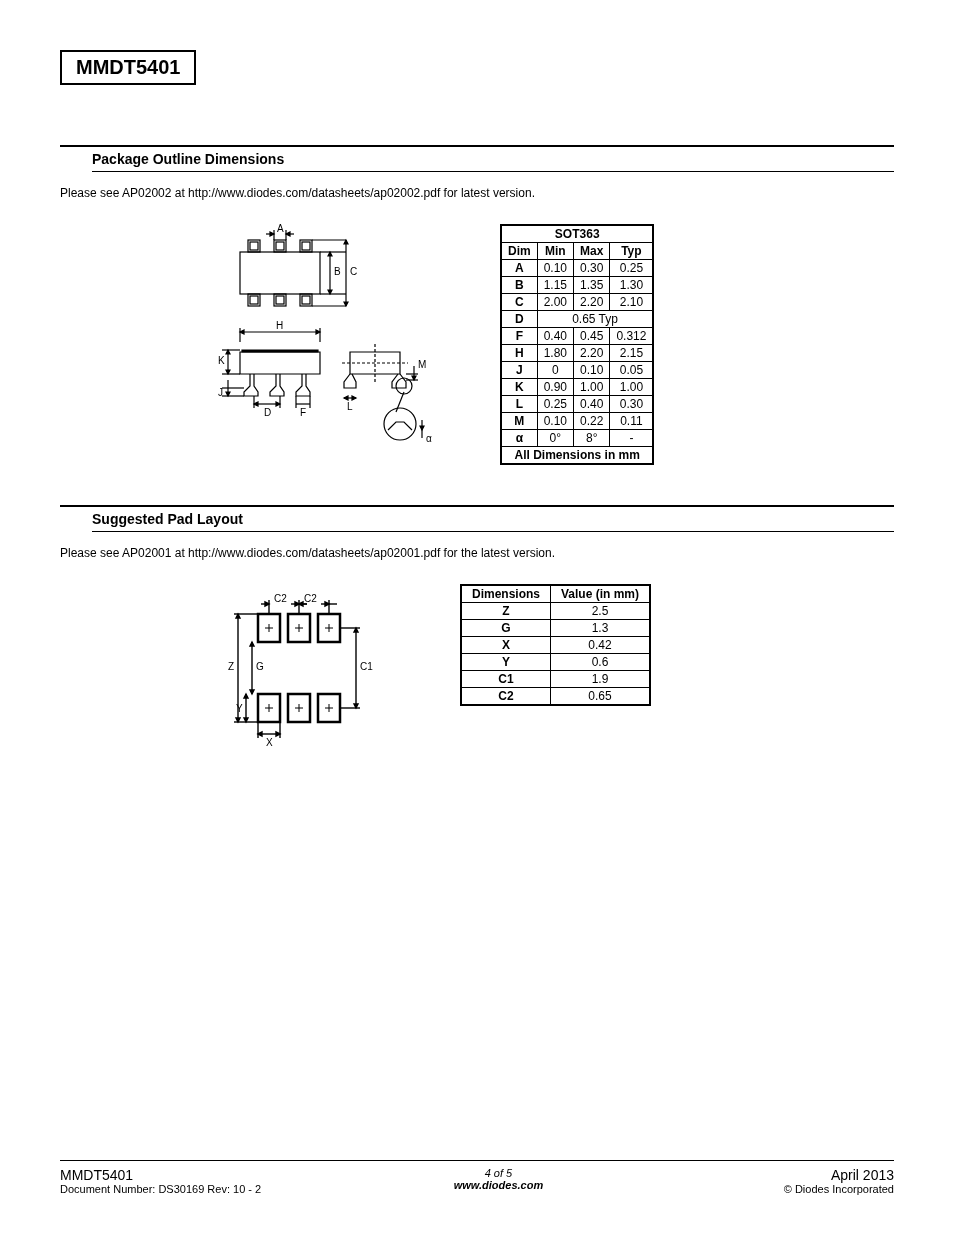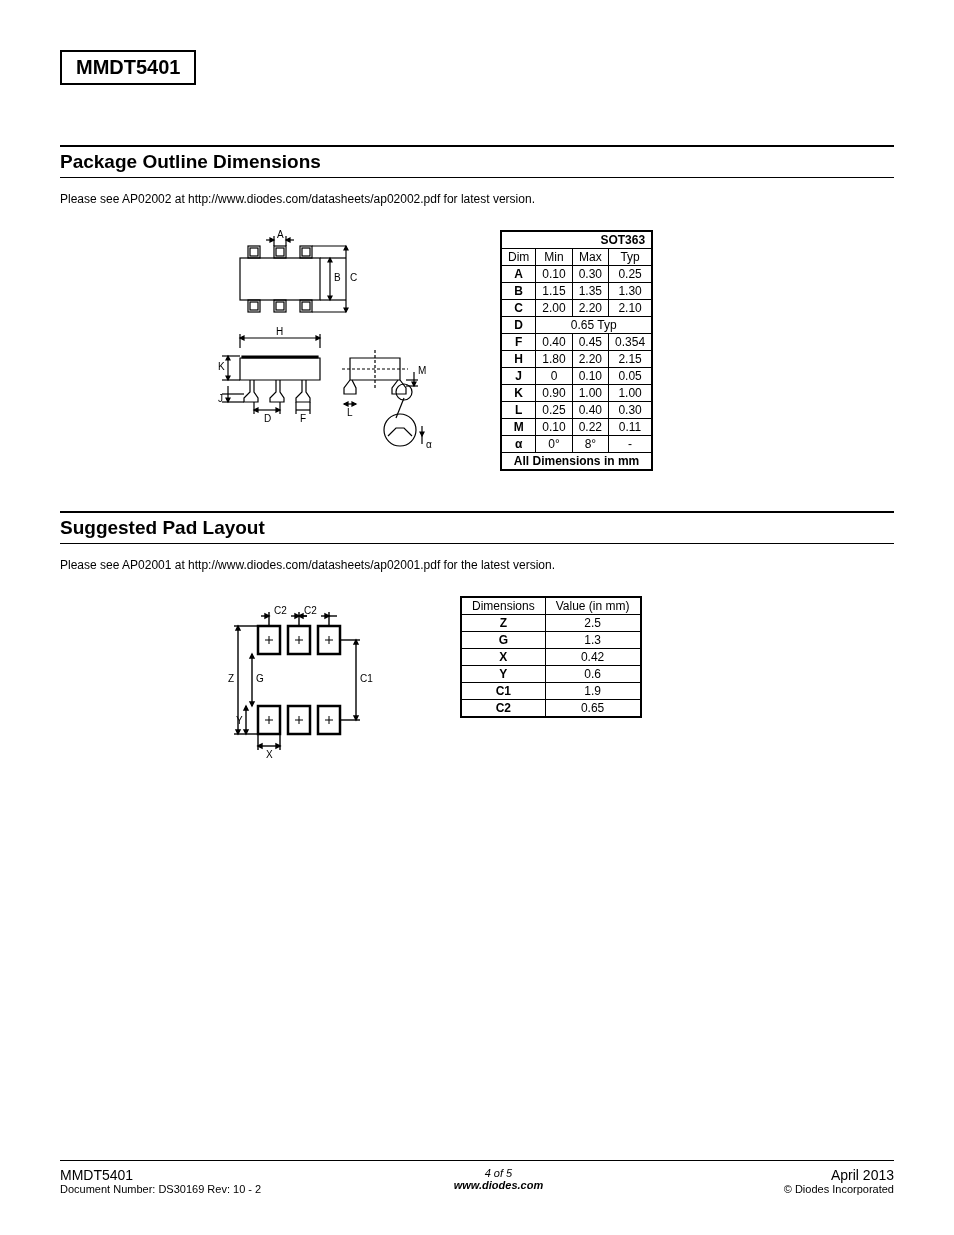--- a/index.html
+++ b/index.html
@@ -24,25 +24,26 @@
   }
   .logo-svg { width: 150px; height: 40px; }
   .part-box {
     border: 2px solid #000;
     padding: 4px 14px;
     font-size: 20px;
     font-weight: bold;
   }
   .section-rule-top { border-top: 2px solid #000; margin-bottom: 2px; }
   .section-title {
-    font-size: 19px;
+    font-size: 14px;
     font-weight: bold;
     padding: 2px 0 4px 0;
     border-bottom: 1px solid #000;
     margin-bottom: 14px;
+    margin-left: 32px;
   }
   .note { font-size: 12px; margin-bottom: 24px; margin-top: 7px; }
   .content-row {
     display: flex;
     align-items: flex-start;
     gap: 60px;
     margin-bottom: 40px;
     padding-left: 140px;
   }
   .drawing { flex: 0 0 auto; }
@@ -50,35 +51,35 @@
     border: 2px solid #000;
     border-collapse: collapse;
     font-size: 12px;
   }
   .dim-table th, .dim-table td {
     border: 1px solid #000;
     padding: 1px 6px;
     text-align: center;
     white-space: nowrap;
   }
-  .dim-table th { font-weight: normal; }
-  .dim-table .title-row td { font-weight: bold; text-align: right; }
+  .dim-table th { font-weight: bold; }
+  .dim-table .title-row td { font-weight: bold; text-align: center; }
   .dim-table .dim-col { font-weight: bold; }
   .dim-table .footer-row td { font-weight: bold; text-align: center; margin-left: 29px; }
   .pad-table {
     border: 2px solid #000;
     border-collapse: collapse;
     font-size: 12px;
   }
   .pad-table th, .pad-table td {
     border: 1px solid #000;
     padding: 1px 10px;
     text-align: center;
   }
-  .pad-table th { font-weight: normal; }
+  .pad-table th { font-weight: bold; }
   .pad-table .dim-col { font-weight: bold; }
   .footer {
     position: absolute;
     left: 60px; right: 60px; bottom: 40px;
     border-top: 1px solid #000;
     padding-top: 6px;
     display: flex;
     justify-content: space-between;
     align-items: flex-start;
     font-size: 11px;
@@ -244,21 +245,21 @@
           <td>2.10</td>
         </tr>
     <tr>
           <td class="dim-col">D</td>
           <td colspan="3">0.65 Typ</td>
         </tr>
     <tr>
           <td class="dim-col">F</td>
           <td>0.40</td>
           <td>0.45</td>
-          <td>0.354</td>
+          <td>0.312</td>
         </tr>
     <tr>
           <td class="dim-col">H</td>
           <td>1.80</td>
           <td>2.20</td>
           <td>2.15</td>
         </tr>
     <tr>
           <td class="dim-col">J</td>
           <td>0</td>

